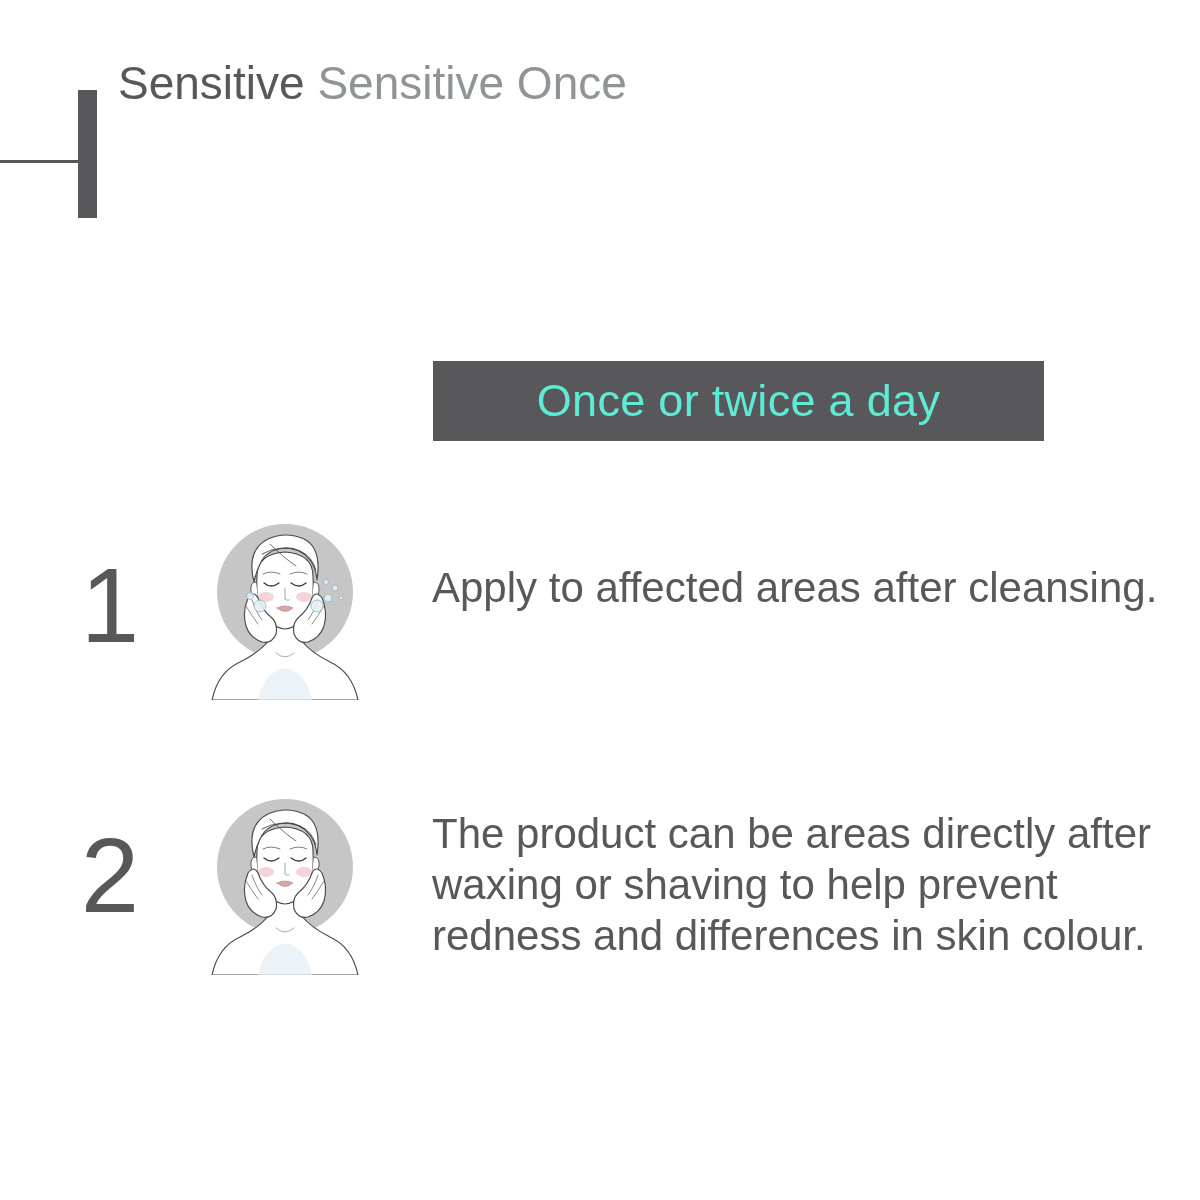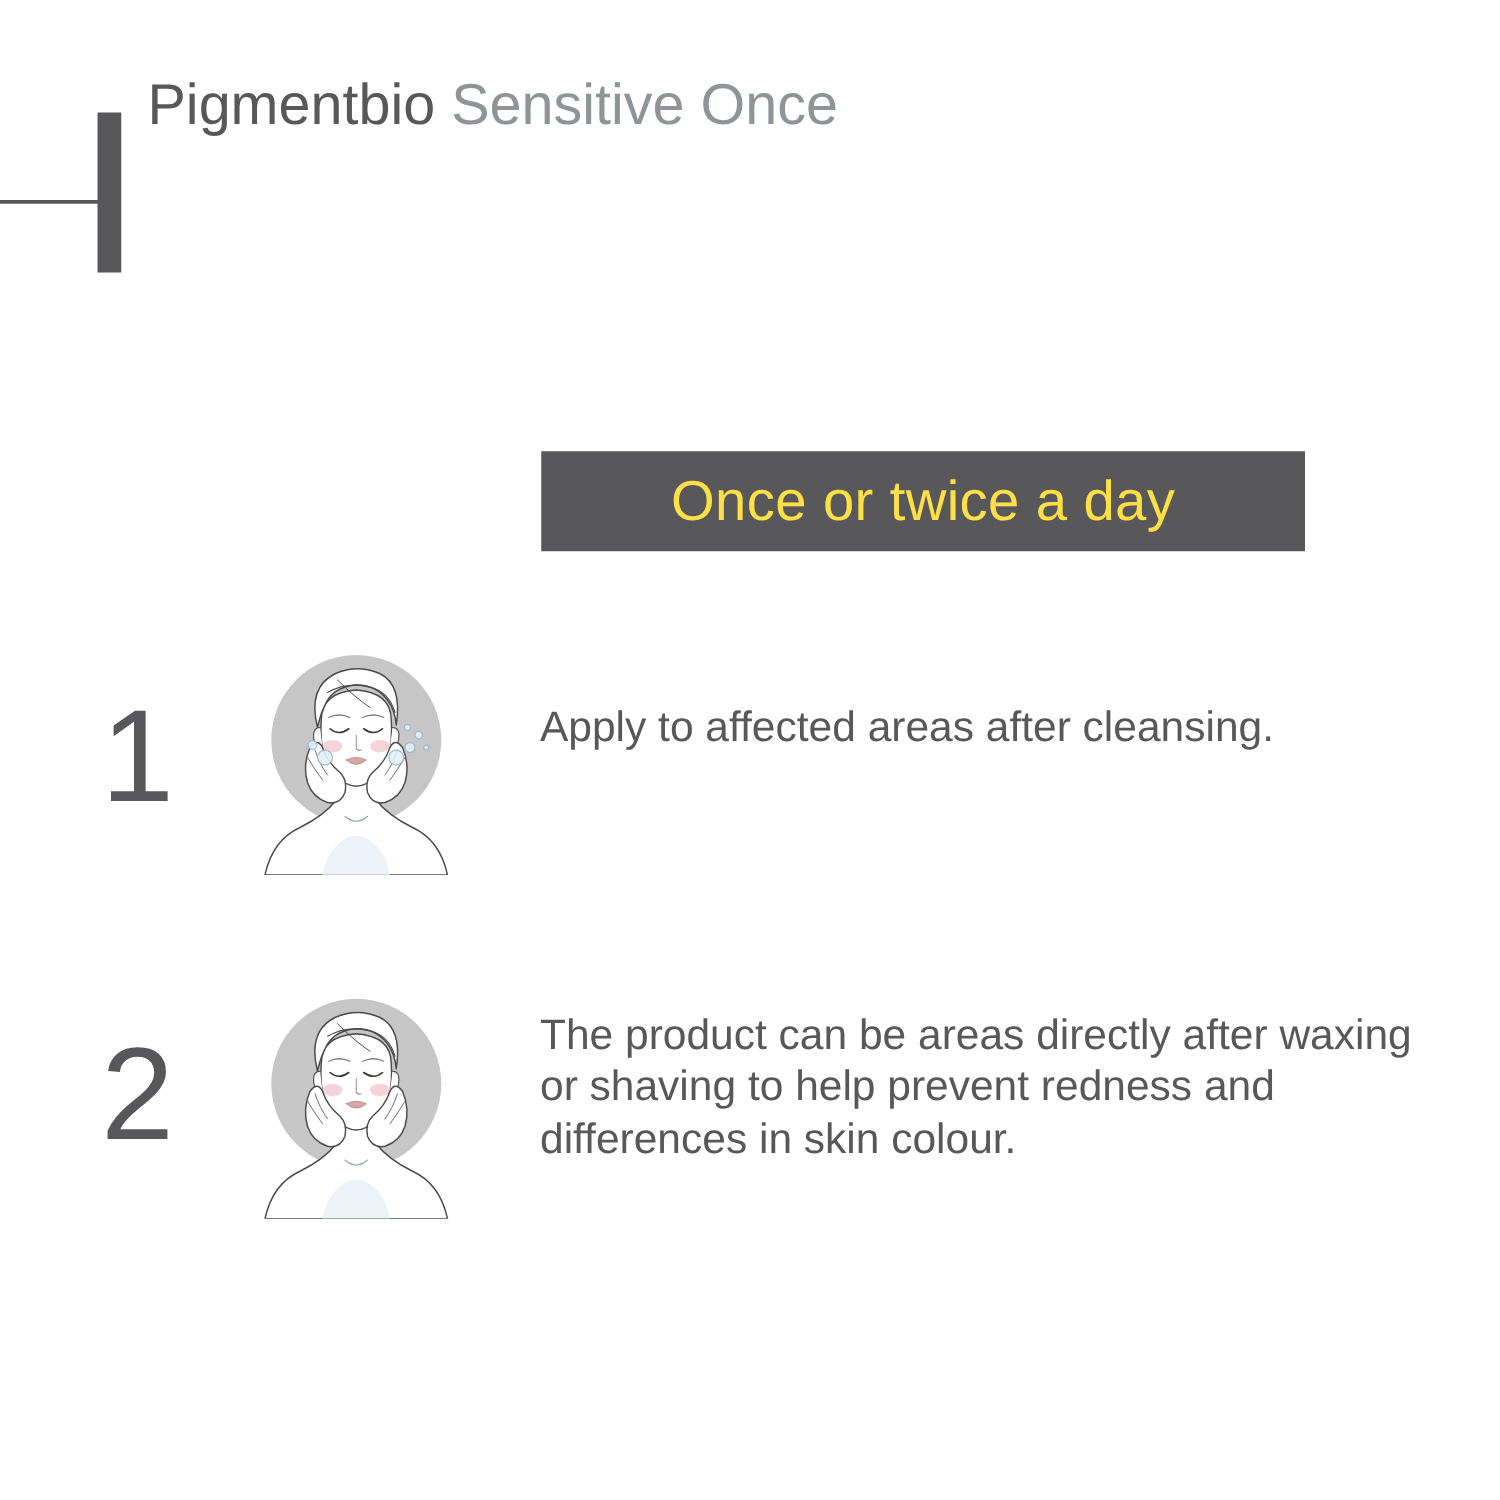--- a/index.html
+++ b/index.html
@@ -78,21 +78,21 @@
     left: 433px;
     top: 361px;
     width: 611px;
     height: 80px;
     background: #58585a;
     display: flex;
     align-items: center;
     justify-content: center;
   }
   .banner-label {
-    color: #fde047;
+    color: #5eead4;
     font-size: 45px;
     font-weight: normal;
     letter-spacing: 0.3px;
     white-space: nowrap;
   }
 
   
   .step {
     position: absolute;
     left: 0;
@@ -120,40 +120,40 @@
     top: 0;
     width: 170px;
     height: 180px;
   }
   .step-2 .step-figure { top: 5px; }
 
   .step-body {
     position: absolute;
     left: 432px;
     width: 730px;
-    font-size: 34px;
+    font-size: 42px;
     line-height: 1.22;
     color: #58585a;
   }
   .step-1 .step-body { top: 42px; }
   .step-2 .step-body { top: 18px; }
 </style>
 </head>
 <body>
 
 <div class="header">
 
   <div class="logo-mark">
     <div class="logo-bar"></div>
     <div class="logo-rule"></div>
   </div>
 
   <div class="header-text">
     <div class="title-sub">
-      <span class="sub-dark">Pigmentbio</span><span class="sub-dark">&nbsp;</span><span class="sub-light">Sensitive Once</span>
+      <span class="sub-dark">Sensitive</span><span class="sub-dark">&nbsp;</span><span class="sub-light">Sensitive Once</span>
     </div>
   </div>
 
 </div>
 
 <div class="banner">
   <span class="banner-label">Once or twice a day</span>
 </div>
 
 <div class="step step-1">

